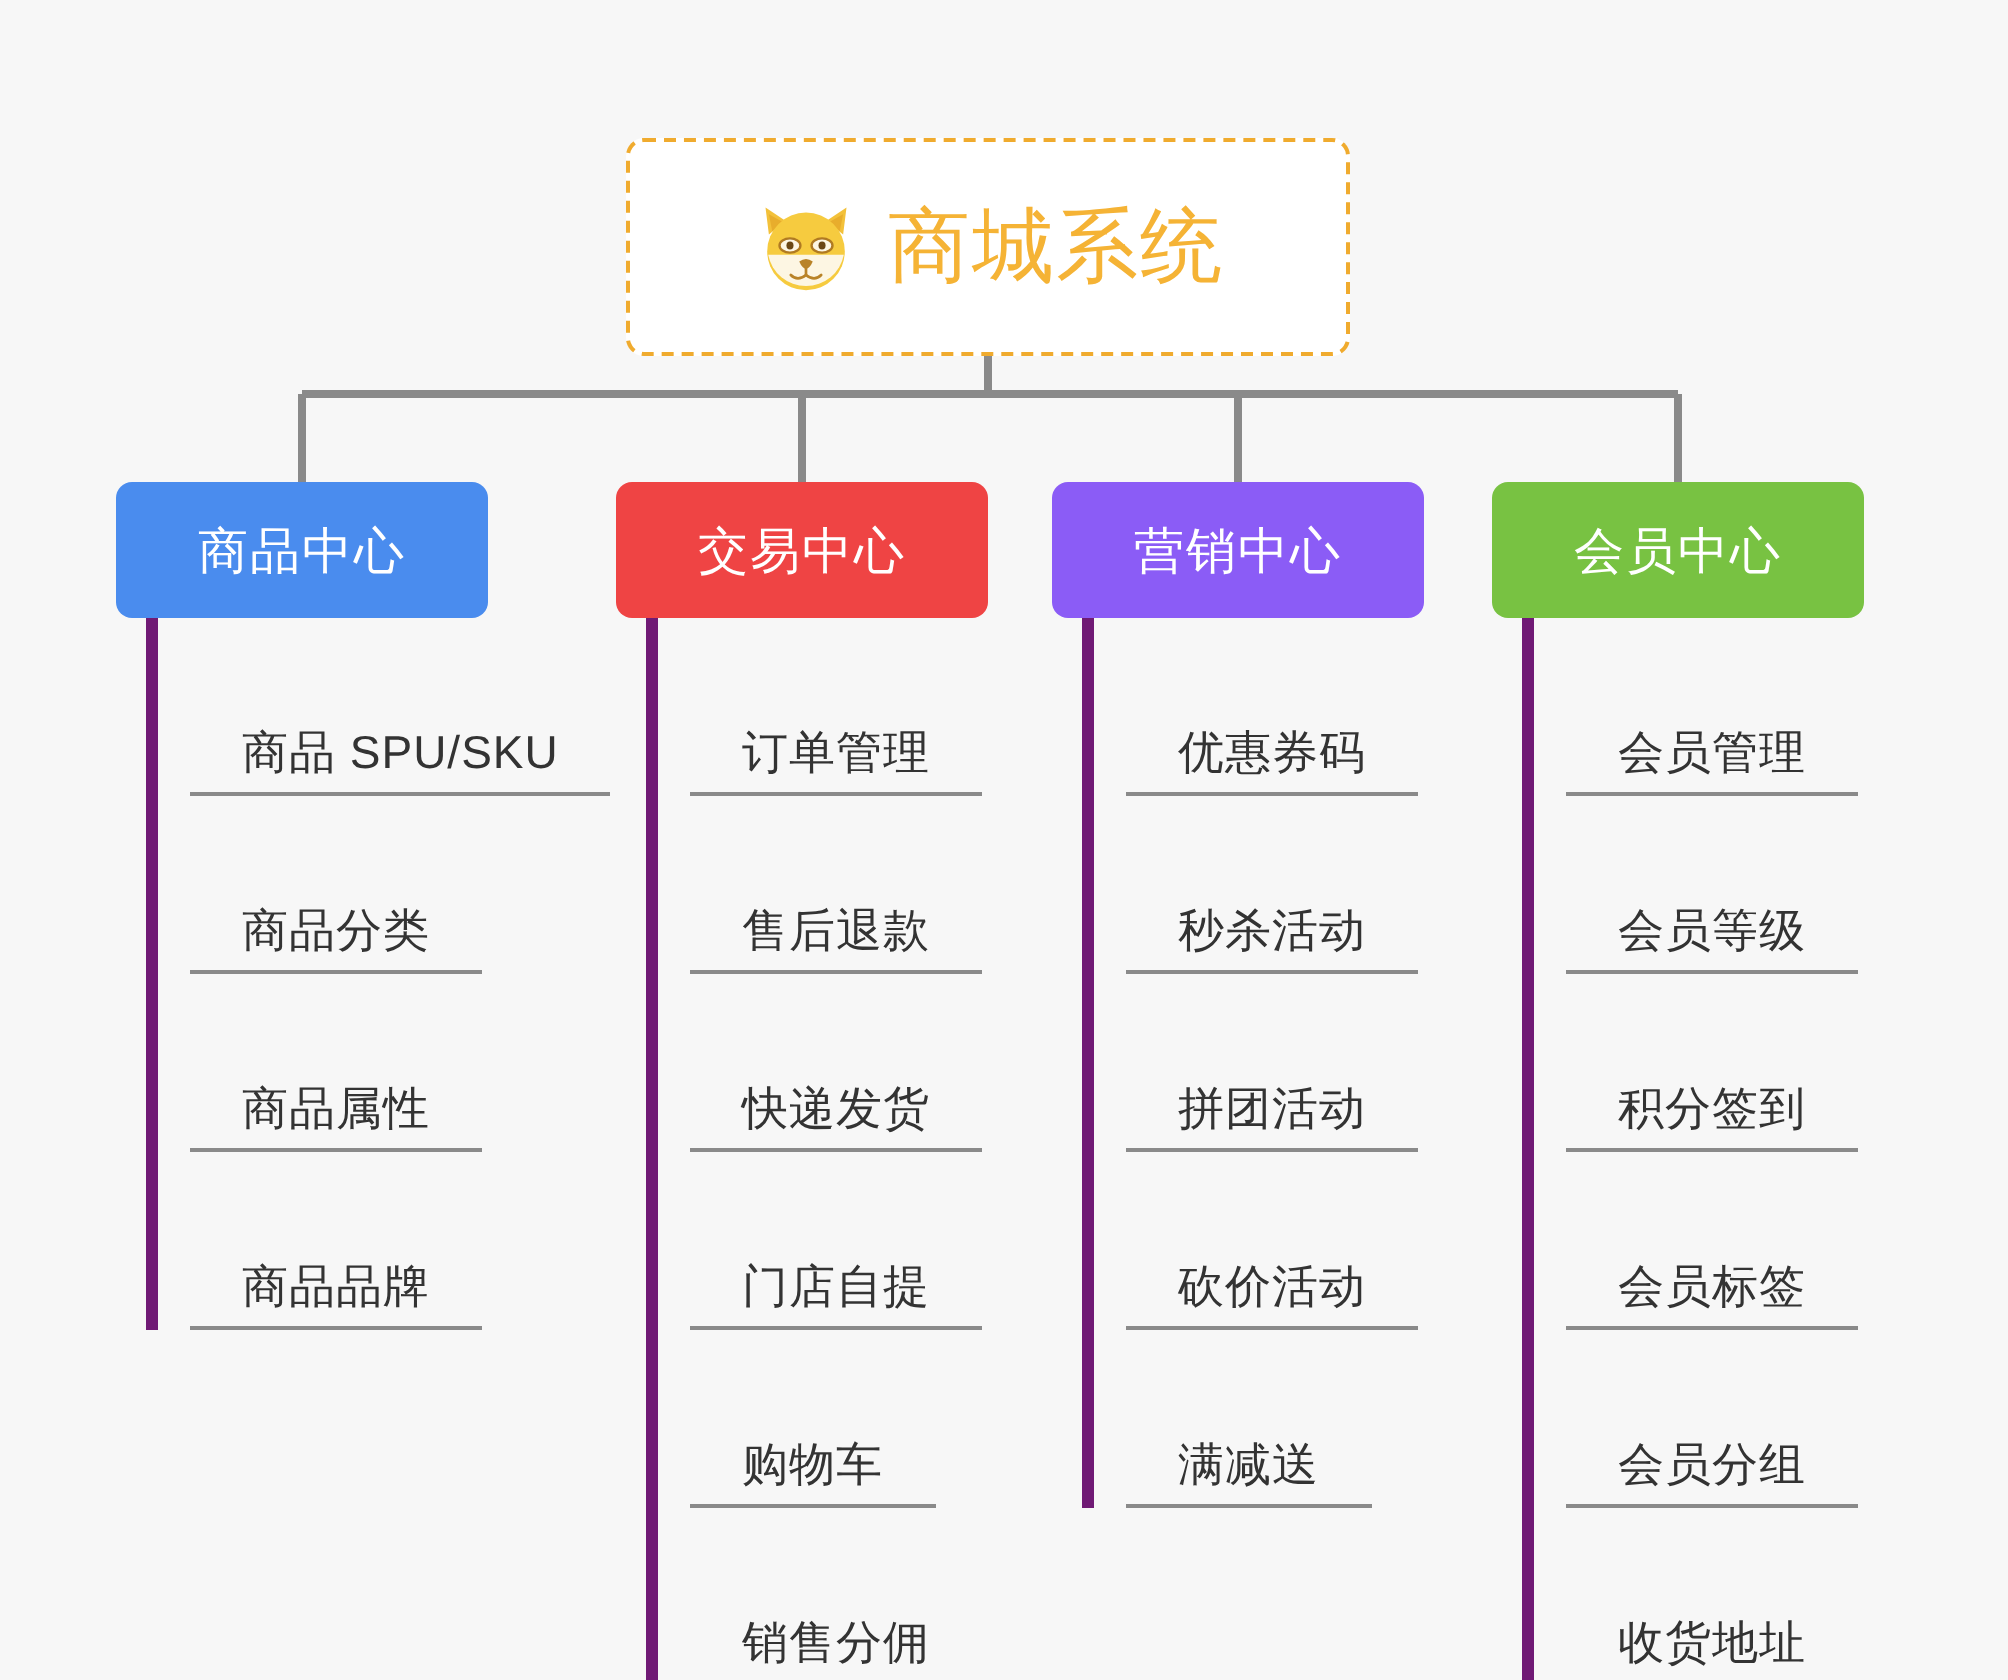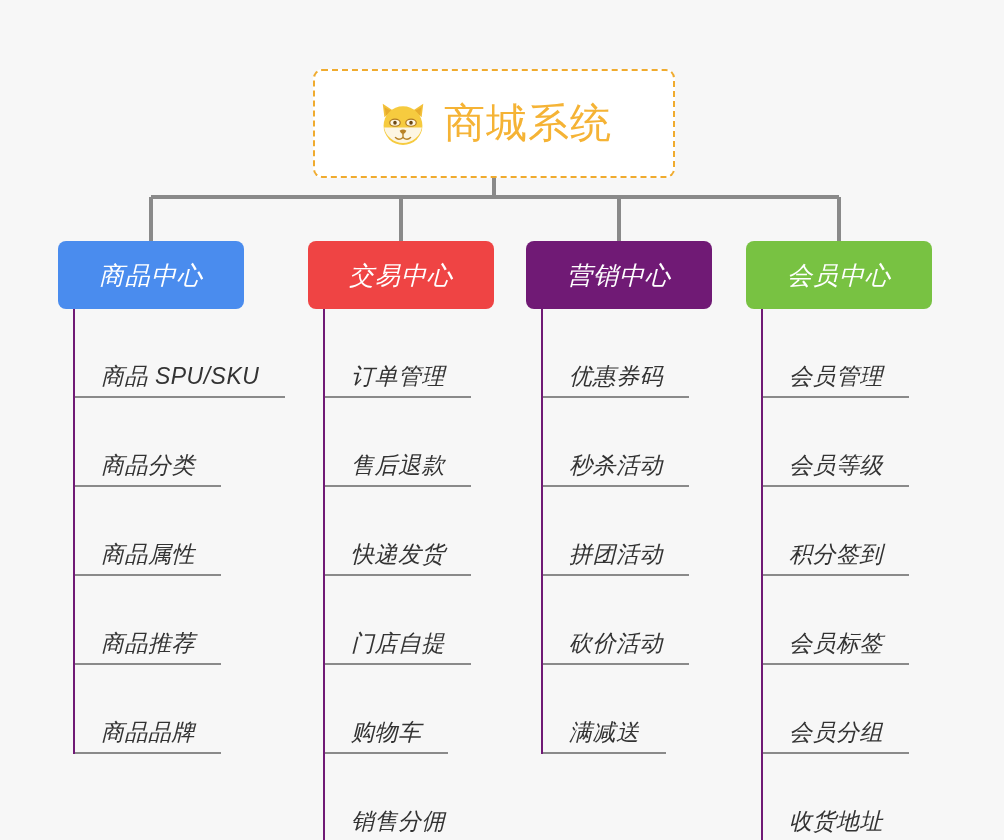--- a/index.html
+++ b/index.html
@@ -70,49 +70,48 @@
     position: absolute;
     left: 0;
     top: 205px;
     width: 1004px;
     height: 635px;
   }
   .column {
     position: absolute;
     top: 0;
     width: 186px;
-    font-style: italic;
   }
   .col-0 { left: 58px; }
   .col-1 { left: 308px; width: 186px; }
   .col-2 { left: 526px; width: 186px; }
   .col-3 { left: 746px; width: 186px; }
 
   .cat-box {
     height: 68px;
     border-radius: 8px;
     display: flex;
     align-items: center;
     justify-content: center;
     color: #ffffff;
     font-size: 25px;
     letter-spacing: 1px;
     box-sizing: border-box;
   }
   .cat-blue   { background: #4a8cee; }
   .cat-red    { background: #ef4444; }
-  .cat-orange { background: #701a75; }
+  .cat-orange { background: #8b5cf6; }
   .cat-green  { background: #78c242; justify-content: center; }
 
   
   .leaves {
     position: relative;
     margin-left: 15px;
-    padding-left: 0;
-    border-left: 2px solid #701a75;
+    padding-left: 16px;
+    border-left: 6px solid #701a75;
     margin-top: 0;
   }
   .col-1 .leaves, .col-2 .leaves, .col-3 .leaves { margin-left: 15px; }
 
   .leaf {
     position: relative;
     height: 89px;
     display: flex;
     align-items: flex-end;
     justify-content: flex-start;
@@ -184,23 +183,20 @@
         <div class="leaf">
             <span class="leaf-inner"><span class="leaf-label">商品 SPU/SKU</span></span>
           </div>
         <div class="leaf">
             <span class="leaf-inner"><span class="leaf-label">商品分类</span></span>
           </div>
         <div class="leaf">
             <span class="leaf-inner"><span class="leaf-label">商品属性</span></span>
           </div>
         <div class="leaf">
-            <span class="leaf-inner"><span class="leaf-label">商品推荐</span></span>
-          </div>
-        <div class="leaf">
             <span class="leaf-inner"><span class="leaf-label">商品品牌</span></span>
           </div>
       </div>
     </div>
 
     <div class="column col-1">
       <div class="cat-box cat-red">
         <span>交易中心</span>
       </div>
       <div class="leaves">

